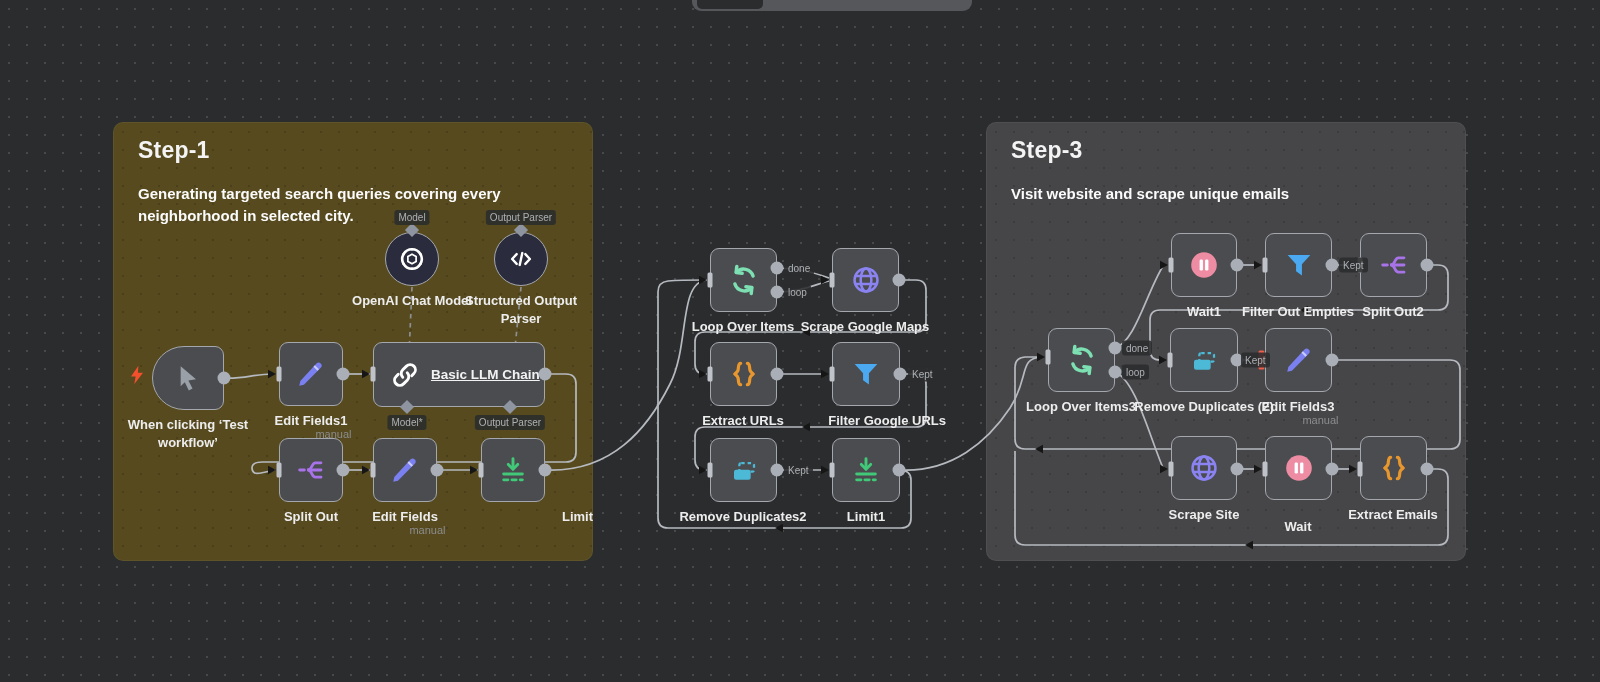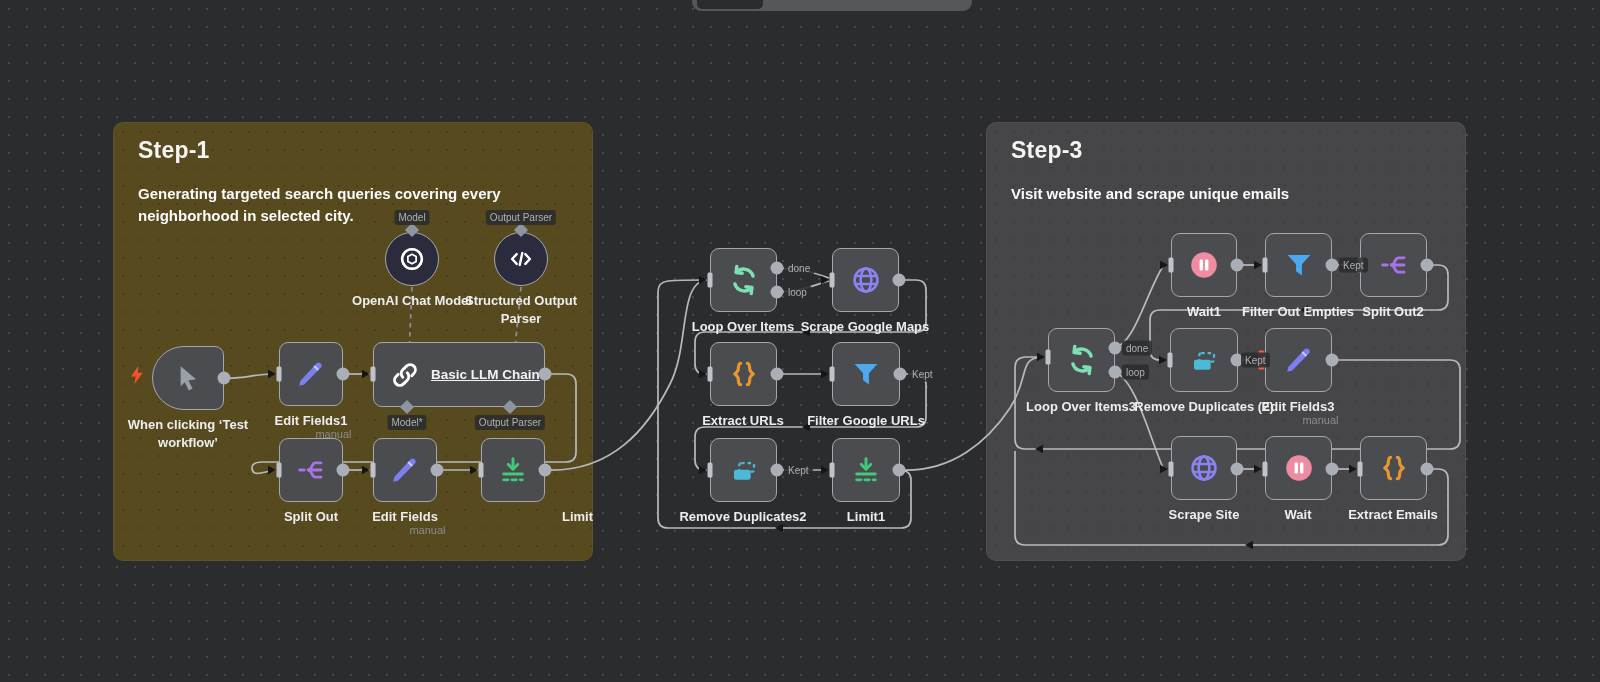--- a/index.html
+++ b/index.html
@@ -231,21 +231,21 @@
       </span>
     </div>
     <div class="nlabel" style="left: 823px; top: 412px;">Extract URLs</div>
     <div class="node " style="left: 832px; top: 342px; width: 68px; height: 64px;">
       <span style="display: flex; align-items: center;">
         <svg width="32" height="32" viewBox="0 0 24 24">
           <path d="M3.5 4.5 H20.5 L14.2 11.5 V19.8 L9.8 16.6 V11.5 Z" fill="#4aa9f0"></path>
         </svg>
       </span>
     </div>
-    <div class="nlabel" style="left: 946px; top: 412px;">Filter Google URLs</div>
+    <div class="nlabel" style="left: 946px; top: 412px; text-align: right;">Filter Google URLs</div>
     <div class="node " style="left: 710px; top: 438px; width: 67px; height: 64px;">
       <span style="display: flex; align-items: center;">
         <svg width="32" height="32" viewBox="0 0 24 24">
           <rect x="8.5" y="6.8" width="11" height="6.5" rx="1.4" fill="none" stroke="#4cb9d6" stroke-width="1.7" stroke-dasharray="2.6 2.2"></rect>
           <rect x="4.5" y="11.8" width="12.5" height="7.6" rx="1.6" fill="#4cb9d6"></rect>
         </svg>
       </span>
     </div>
     <div class="nlabel" style="left: 823px; top: 508px;">Remove Duplicates2</div>
     <div class="node " style="left: 832px; top: 438px; width: 68px; height: 64px;">
@@ -338,21 +338,21 @@
     <div class="nlabel" style="left: 1284px; top: 506px;">Scrape Site</div>
     <div class="node " style="left: 1265px; top: 436px; width: 67px; height: 64px;">
       <span style="display: flex; align-items: center;">
         <svg width="32" height="32" viewBox="0 0 24 24">
           <circle cx="12" cy="12" r="9.6" fill="#ee8ca4"></circle>
           <rect x="8.7" y="7.9" width="2.5" height="8.2" rx="1" fill="#fff"></rect>
           <rect x="12.8" y="7.9" width="2.5" height="8.2" rx="1" fill="#fff"></rect>
         </svg>
       </span>
     </div>
-    <div class="nlabel" style="left: 1378px; top: 506px;">Wait</div>
+    <div class="nlabel" style="left: 1378px; top: 518px;">Wait</div>
     <div class="node " style="left: 1360px; top: 436px; width: 67px; height: 64px;">
       <span style="display: flex; align-items: center;">
         <svg width="32" height="32" viewBox="0 0 24 24">
           <g stroke="#e8962e" stroke-width="2.4" fill="none" stroke-linecap="round">
             <path d="M9.5 4 C7.2 4 8.2 7.5 7.4 9.5 C7 10.6 6 11 5.2 12 C6 13 7 13.4 7.4 14.5 C8.2 16.5 7.2 20 9.5 20"></path>
             <path d="M14.5 4 C16.8 4 15.8 7.5 16.6 9.5 C17 10.6 18 11 18.8 12 C18 13 17 13.4 16.6 14.5 C15.8 16.5 16.8 20 14.5 20"></path>
           </g>
         </svg>
       </span>
     </div>

